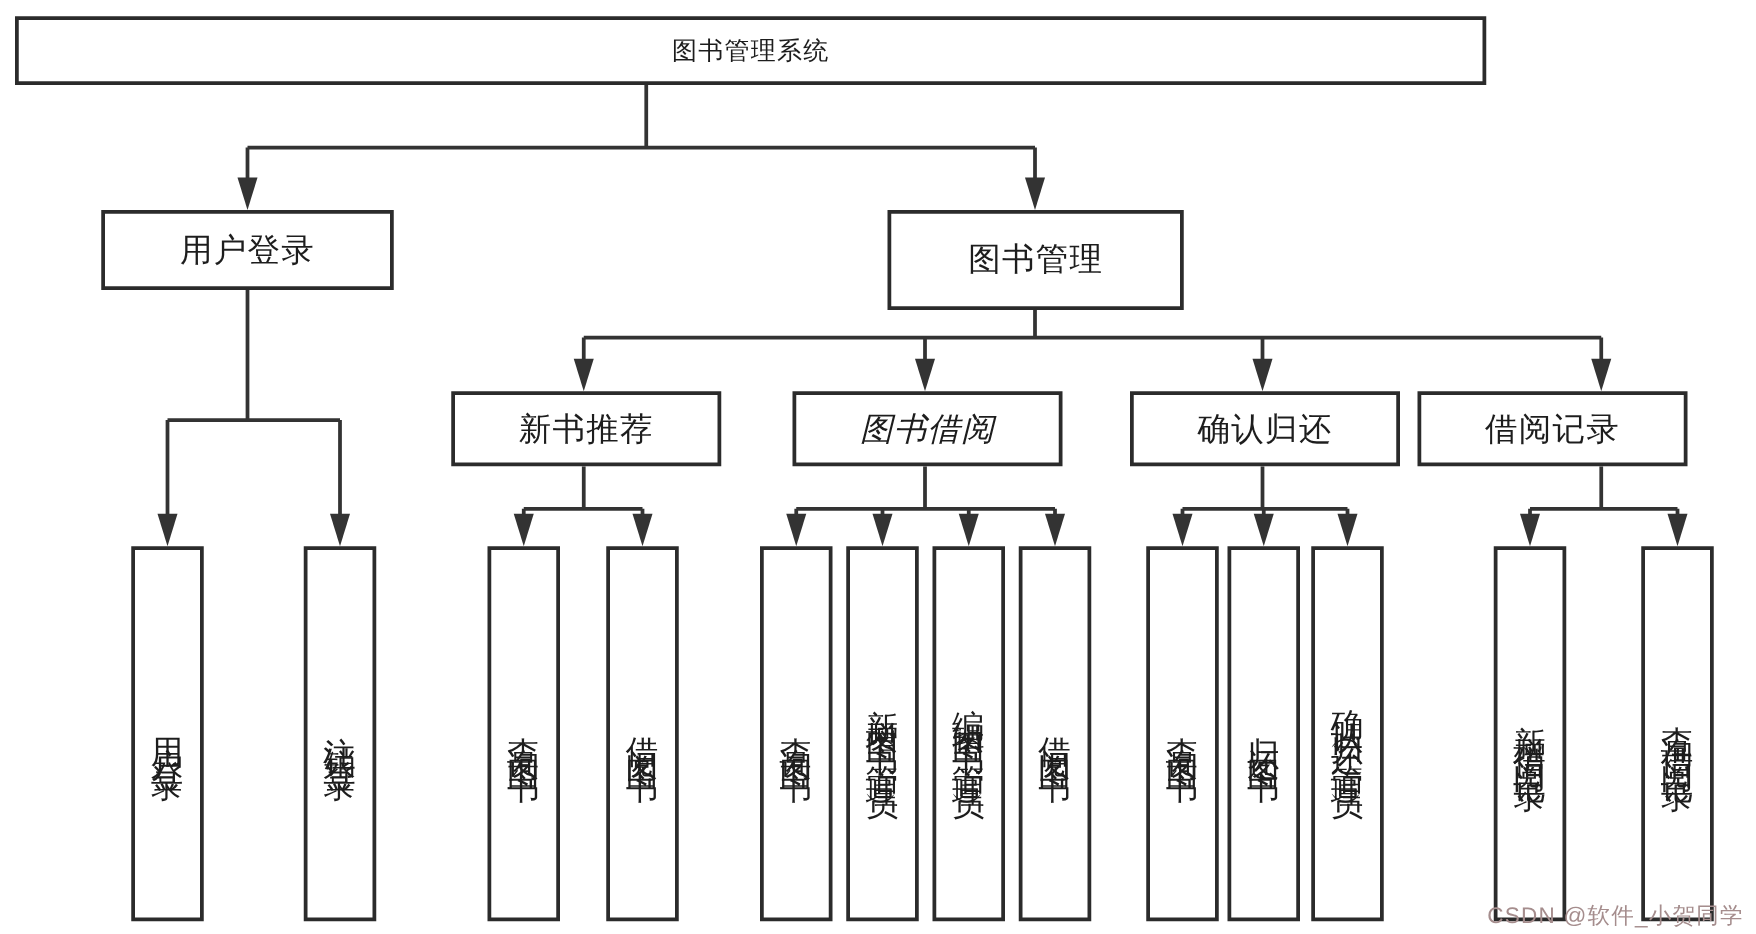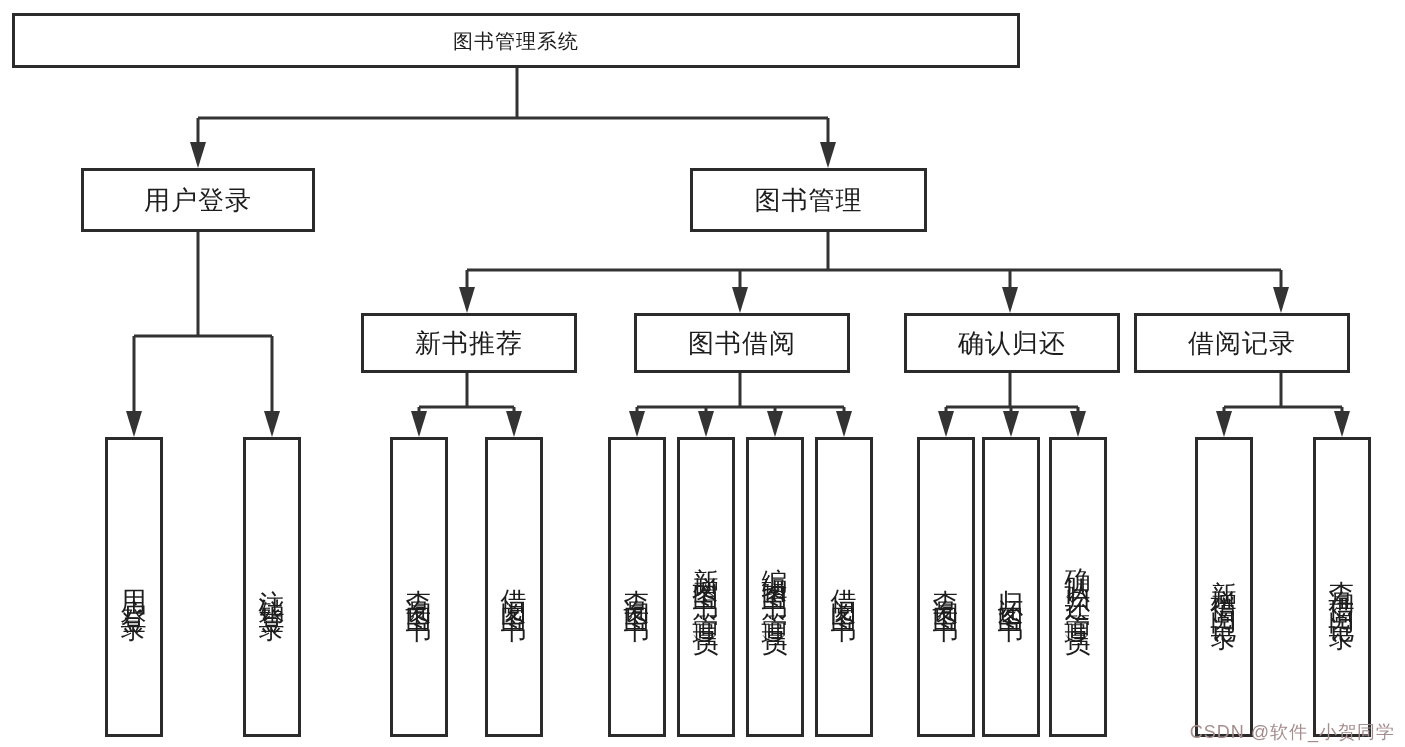--- a/index.html
+++ b/index.html
@@ -42,28 +42,28 @@
     color:var(--text);
   }
   .box.h{letter-spacing:1px;}
   .box.v{
     writing-mode:vertical-rl;
     text-orientation:mixed;
     letter-spacing:9px;
     padding:6px 0;
   }
   
-  .n-root{left:12px;top:13px;width:1008px;height:55px;font-size:20px;}
+  .n-root{left:12px;top:13px;width:1177px;height:55px;font-size:20px;}
   
   .n-user-login{left:81px;top:168px;width:234px;height:64px;}
-  .n-book-mgmt{left:690px;top:168px;width:237px;height:64px;}
+  .n-book-mgmt{left:710px;top:168px;width:237px;height:80px;font-family:Liberation Serif, serif;}
   
   .lvl3{top:313px;width:216px;height:60px;}
   .n-new-book{left:361px;}
-  .n-book-borrow{left:634px;}
+  .n-book-borrow{left:634px;font-style:italic;}
   .n-current-borrow{left:904px;}
   .n-borrow-records{left:1134px;}
   
   .leaf{top:437px;width:58px;height:300px;}
   .lf-1{left:105px;} .lf-2{left:243px;}
   .lf-3{left:390px;} .lf-4{left:485px;}
   .lf-5{left:608px;} .lf-6{left:677px;} .lf-7{left:746px;} .lf-8{left:815px;}
   .lf-9{left:917px;} .lf-10{left:982px;} .lf-11{left:1049px;}
   .lf-12{left:1195px;} .lf-13{left:1313px;}
   .watermark{

